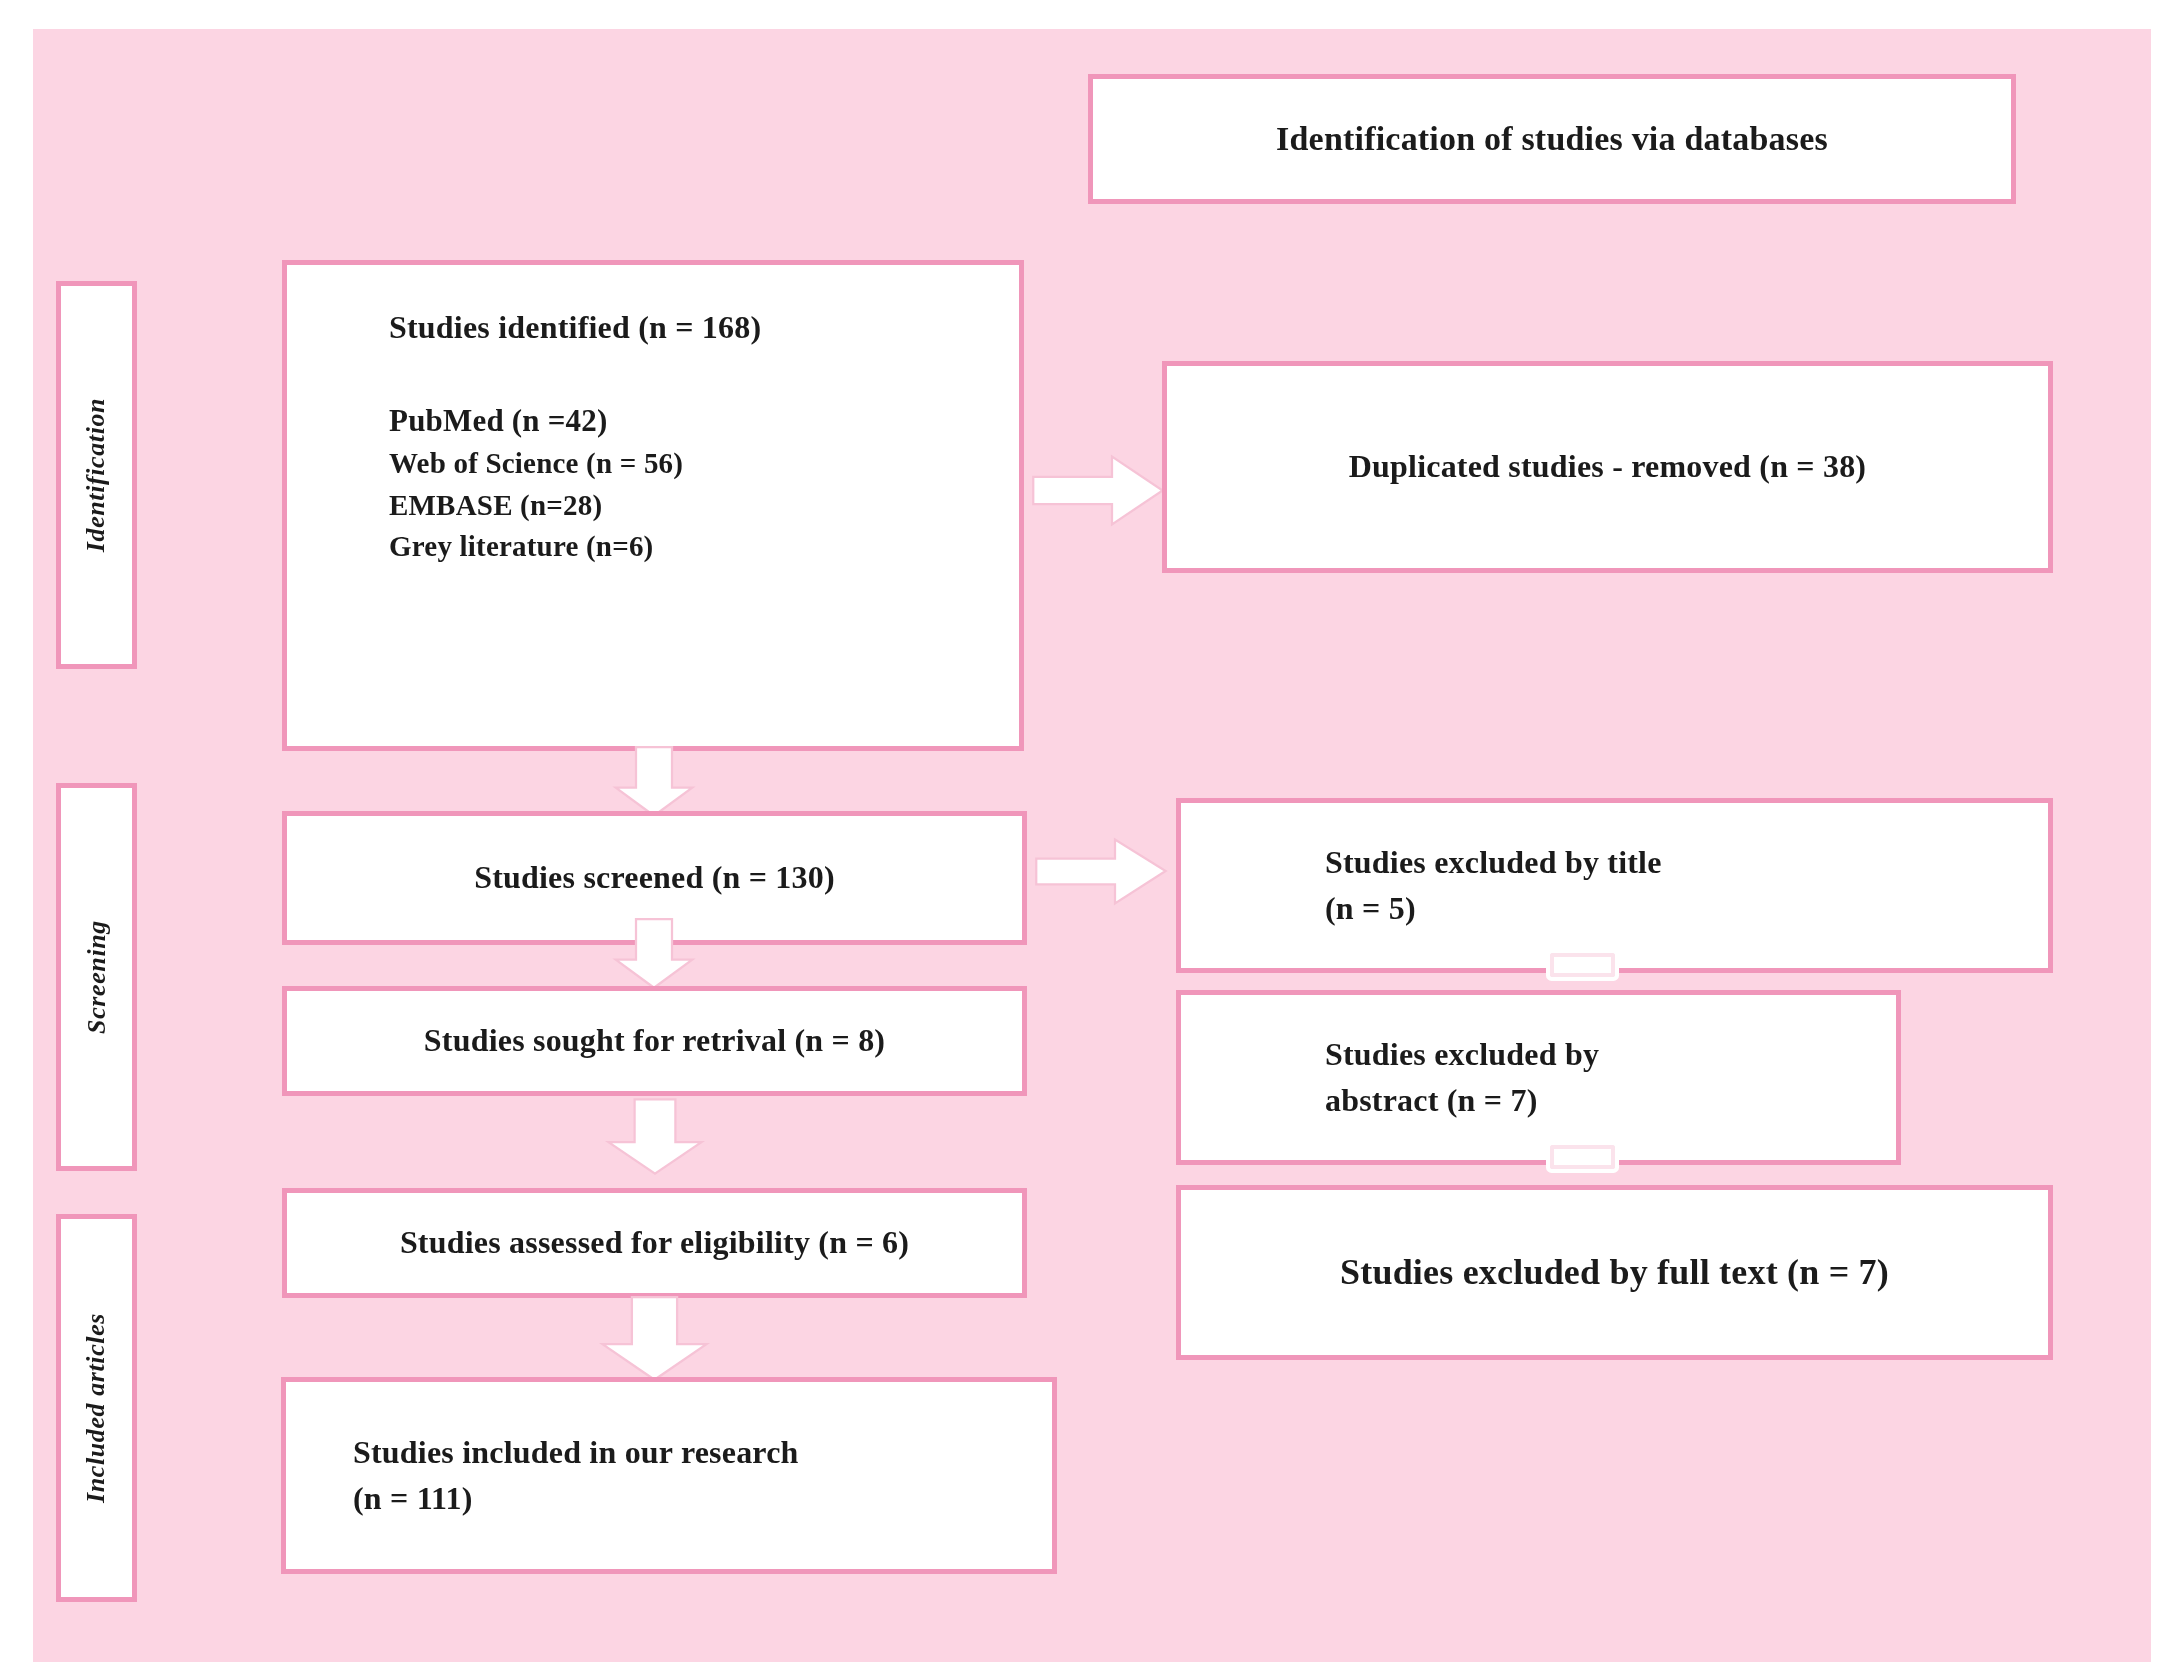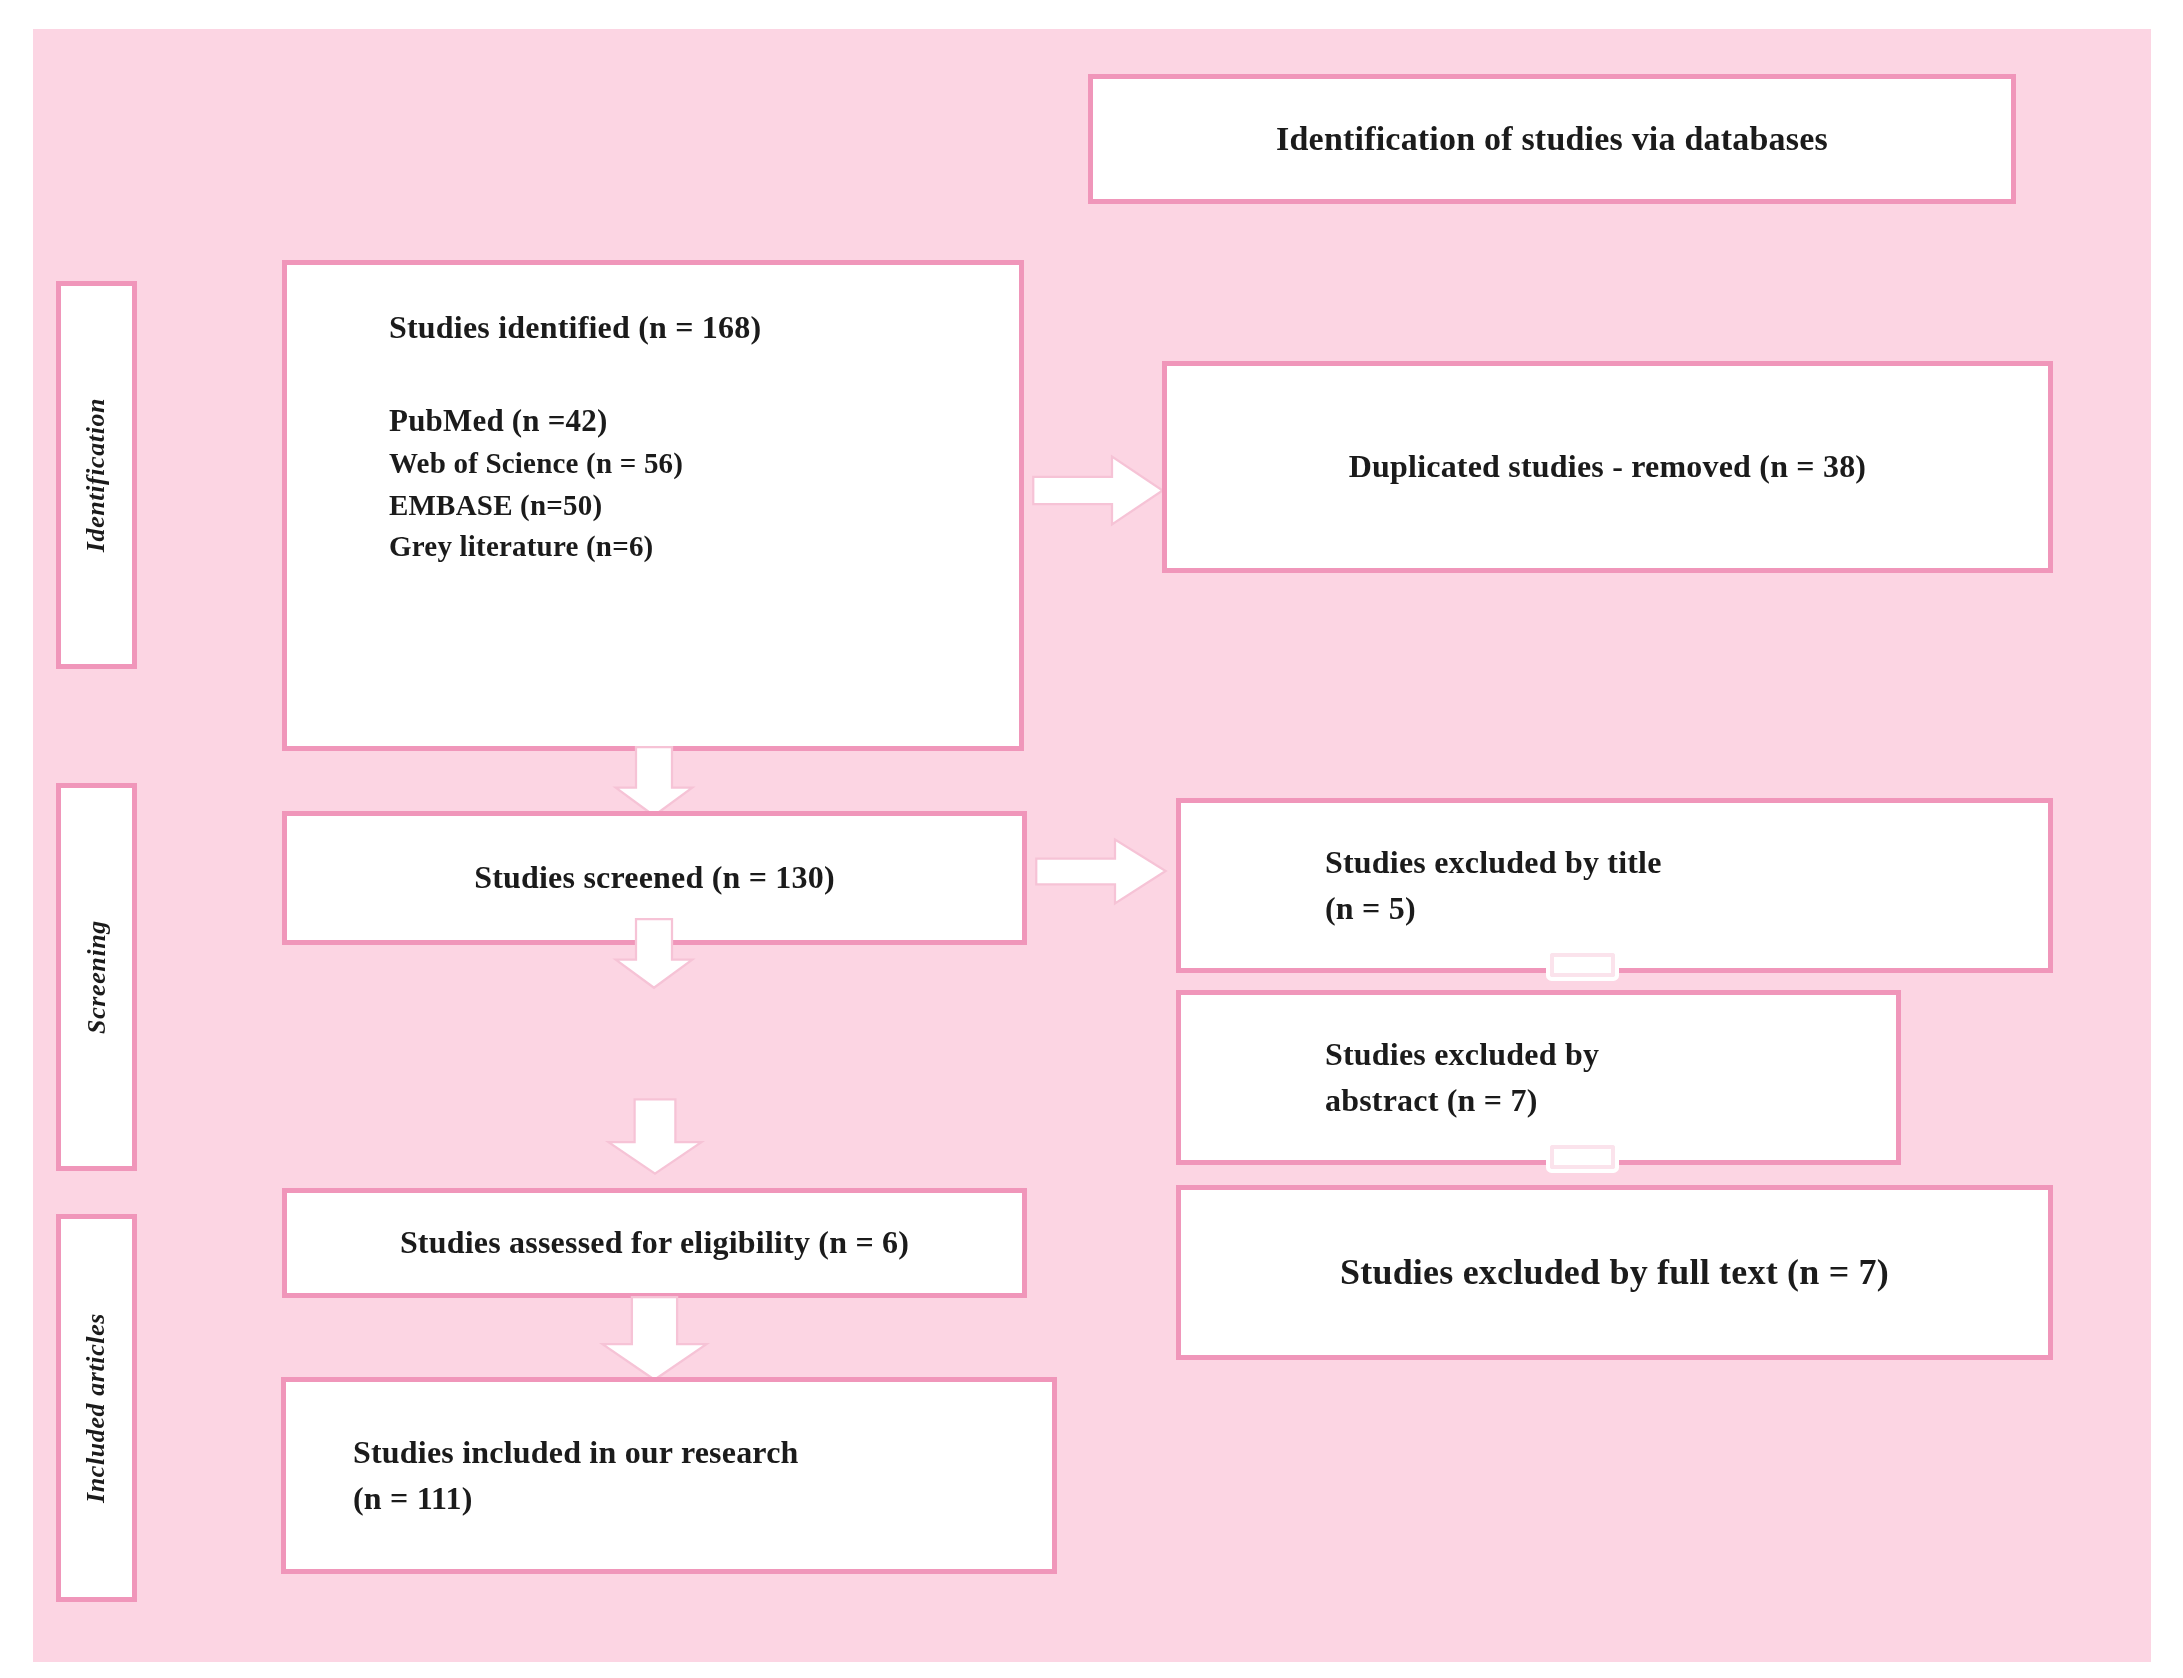--- a/index.html
+++ b/index.html
@@ -103,21 +103,21 @@
   <div class="stage" style="left:56px; top:1214px; width:81px; height:388px;">
     <span class="vlabel">Included articles</span>
   </div>
 
   <div class="box" style="left:282px; top:260px; width:742px; height:491px; align-items:flex-start;">
     <div style="padding:40px 0 0 102px;">
       <div class="txt" style="font-size:32px;">Studies identified (n = 168)</div>
       <div style="height:49px;"></div>
       <div class="txt" style="font-size:31px;">PubMed (n =42)</div>
       <div class="txt" style="font-size:29px;">Web of Science (n = 56)</div>
-      <div class="txt" style="font-size:29px;">EMBASE (n=50)</div>
+      <div class="txt" style="font-size:29px;">EMBASE (n=28)</div>
       <div class="txt" style="font-size:29px;">Grey literature (n=6)</div>
     </div>
   </div>
 
   <div class="arrow" style="left:1031px; top:451px; width:135px; height:79px;">
     <svg viewBox="0 0 120 70" preserveAspectRatio="none">
       <polygon points="2,23 72,23 72,5 117,35 72,65 72,47 2,47" fill="#ffffff" stroke="#f6c3d6" stroke-width="2"></polygon>
     </svg>
   </div>
 
@@ -147,20 +147,23 @@
   </div>
 
   <div class="connector" style="left:1546px; top:949px; width:73px; height:32px;"></div>
 
   <div class="arrow" style="left:609px; top:917px; width:90px; height:73px;">
     <svg viewBox="0 0 80 65" preserveAspectRatio="none">
       <polygon points="24,2 56,2 56,38 74,38 40,63 6,38 24,38" fill="#ffffff" stroke="#f6c3d6" stroke-width="2"></polygon>
     </svg>
   </div>
 
+  <div class="box center-v" style="left:282px; top:986px; width:745px; height:110px; justify-content:center;">
+    <div class="txt" style="font-size:32px; text-align:center;">Studies sought for retrival (n = 8)</div>
+  </div>
 
   <div class="box" style="left:1176px; top:990px; width:725px; height:175px;">
     <div class="txt" style="font-size:32px; padding-left:144px;">Studies excluded by
 abstract (n = 7)</div>
   </div>
 
   <div class="connector" style="left:1546px; top:1141px; width:73px; height:32px;"></div>
 
   <div class="arrow" style="left:604px; top:1097px; width:102px; height:79px;">
     <svg viewBox="0 0 90 70" preserveAspectRatio="none">

